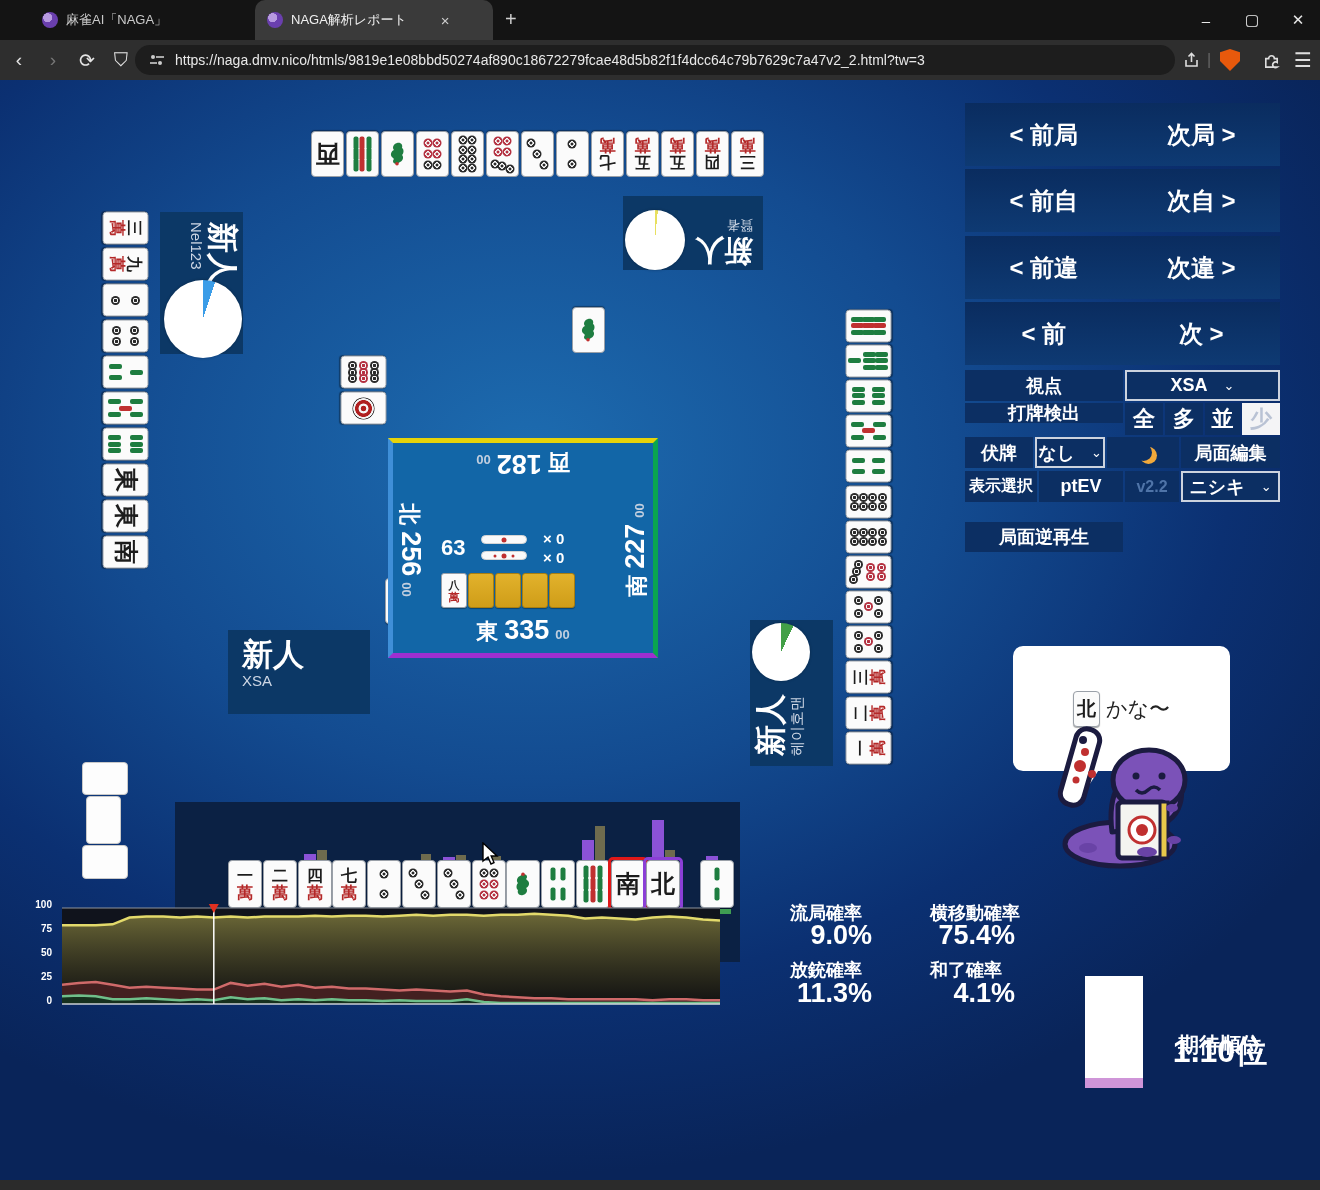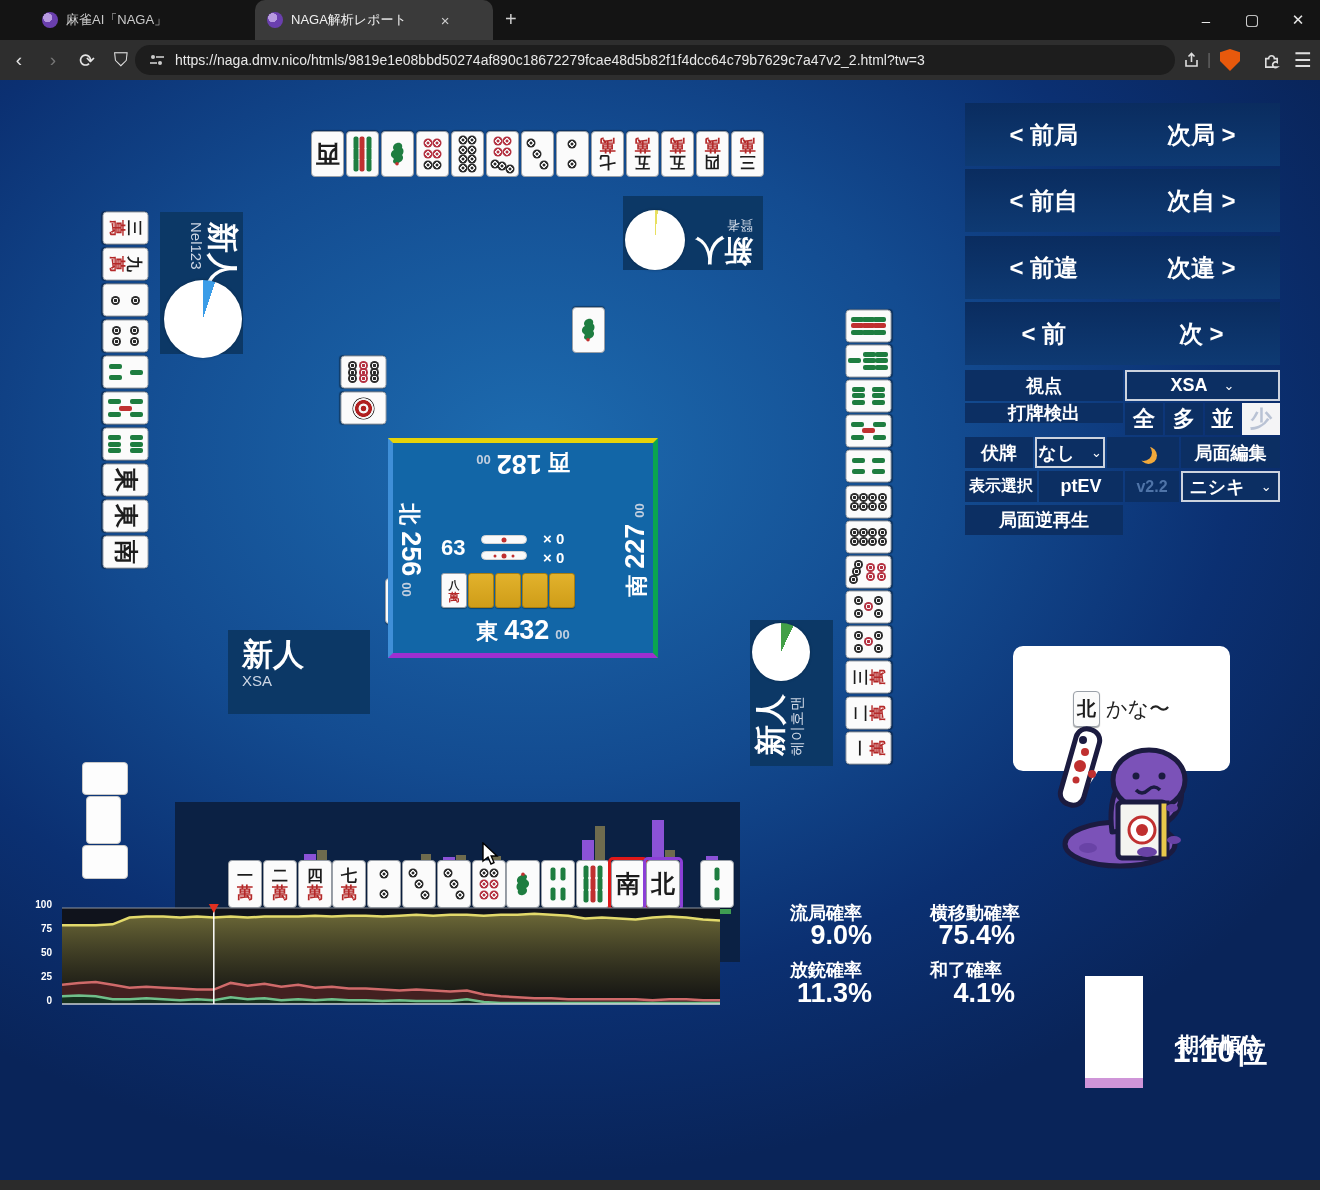--- a/index.html
+++ b/index.html
@@ -200,21 +200,21 @@
     <div class="cell" style="left:1181px;top:357px;width:99px;height:31px;">局面編集</div>
     <div class="cell" style="left:965px;top:391px;width:72px;height:31px;font-size:16px;">表示選択</div>
     <div class="cell" style="left:1039px;top:391px;width:84px;height:31px;">ptEV</div>
     <div class="cell" style="left:1125px;top:391px;width:54px;height:31px;">
         <span class="ver">v2.2</span>
       </div>
     <div class="cell sel" style="left:1181px;top:391px;width:99px;height:31px;">
       <span>ニシキ</span>
       <span class="chev">⌄</span>
     </div>
-    <div class="cell" style="left:965px;top:425px;width:158px;height:30px;">局面逆再生</div>
+    <div class="cell" style="left:965px;top:442px;width:158px;height:30px;">局面逆再生</div>
 
     <div id="discTop" style="position:absolute;left:310px;top:48px;display:flex;">
         <div class="holder" style="width: 35px; height: 52px;">
           <div class="tile r180">
             <span class="honor">西</span>
           </div>
         </div>
         <div class="holder" style="width: 35px; height: 52px;">
           <div class="tile r180">
             <span class="stick" style="left: 28%; top: 24%;"></span>
@@ -587,21 +587,21 @@
             <span class="mnum">八</span>
             <span class="mman">萬</span>
           </div>
           <div class="tile sz-d back"></div>
           <div class="tile sz-d back"></div>
           <div class="tile sz-d back"></div>
           <div class="tile sz-d back"></div>
         </div>
       <div class="score" style="position:absolute;left:0;bottom:6px;width:100%;">
         <span class="lb">東</span>
-          <span class="vl">432</span>
+          <span class="vl">335</span>
           <span class="sb">00</span>
       </div>
       <div class="score r90" style="position:absolute;left:-68px;top:91px;width:170px;">
         <span class="lb">北</span>
           <span class="vl">256</span>
           <span class="sb">00</span>
       </div>
       <div class="score rm90" style="position:absolute;right:-68px;top:91px;width:170px;">
         <span class="lb">南</span>
           <span class="vl">227</span>

